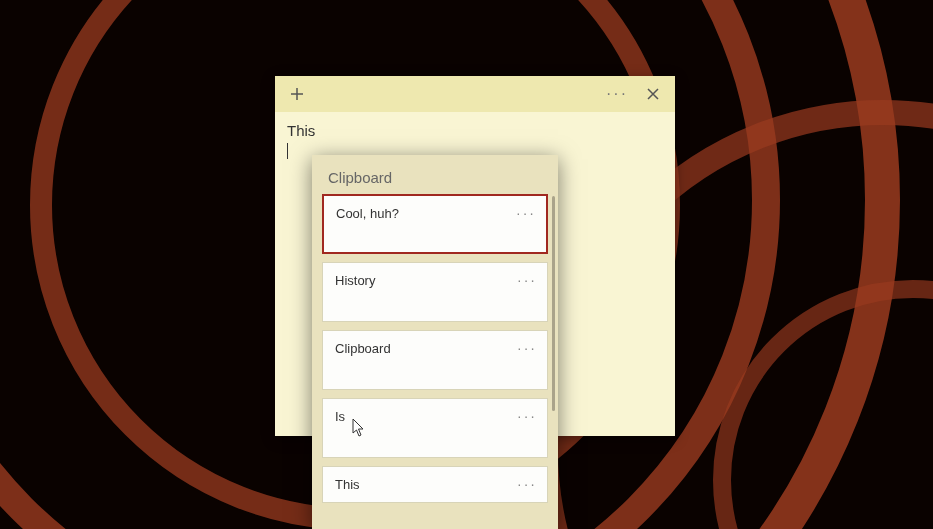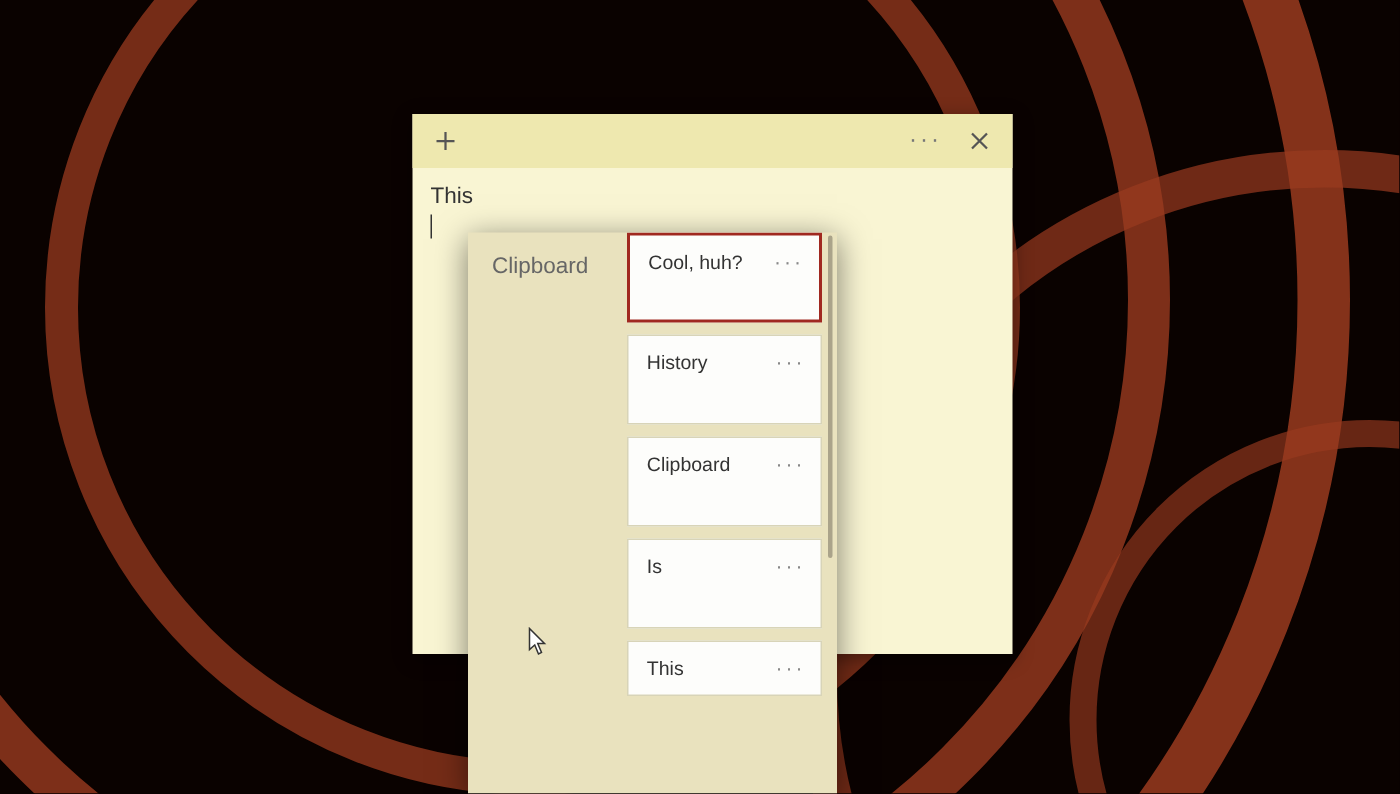--- a/index.html
+++ b/index.html
@@ -89,21 +89,21 @@
     
     .clipboard-panel {
       position: absolute;
       left: 312px;
       top: 155px;
       width: 246px;
       height: 374px;
       background: #e9e2be;
       box-shadow: 0 4px 20px rgba(0,0,0,0.5);
       display: flex;
-      flex-direction: row;
+      flex-direction: column;
       justify-content: space-between;
     }
     
     .clip-header {
       padding: 14px 16px 8px 16px;
       font-size: 15px;
       color: #666;
     }
     
     .clip-list {

